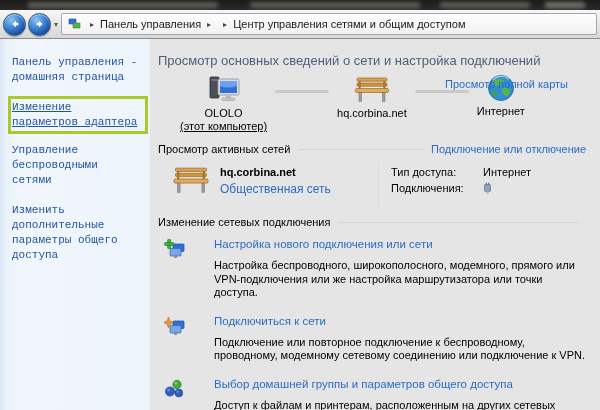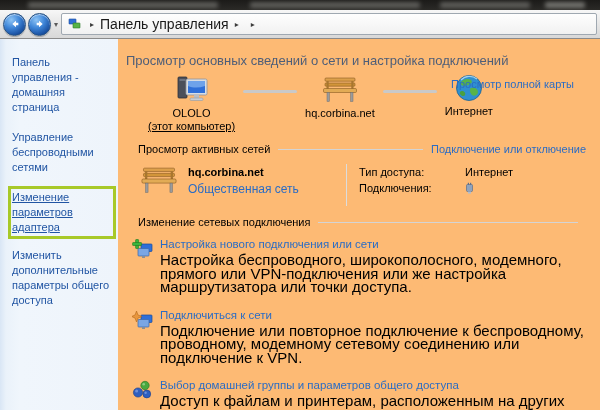--- a/index.html
+++ b/index.html
@@ -26,67 +26,67 @@
     border:1px solid #27507f;box-shadow:inset 0 1px 1px rgba(255,255,255,.6), 0 1px 1px rgba(0,0,0,.25);
     display:flex;align-items:center;justify-content:center;margin-right:2px;cursor:pointer;
   }
   .nav-drop{font-size:8px;color:#5a5a5a;margin:0 3px 0 1px;cursor:pointer;}
   .address-field{
     flex:1;height:20px;background:linear-gradient(#fefefe,#f1f1f1);
     border:1px solid #9fa8b1;border-radius:2px;display:flex;align-items:center;
     padding:0 6px;overflow:hidden;white-space:nowrap;
   }
   .crumb-sep{font-size:8px;color:#3c3c3c;margin:0 6px;}
-  .crumb{font-size:14px;color:#1a1a1a;cursor:pointer;}
+  .crumb{font-size:11px;color:#1a1a1a;cursor:pointer;}
   
   .window-body{display:flex;height:372px;}
   .sidebar{
-    width:118px;flex:0 0 auto;
+    width:150px;flex:0 0 auto;
     background:linear-gradient(to right,#d9e6f5 0px,#eaf2fa 6px,#f0f6fc 20px,#eef4fb 100%);
-    padding:16px 6px 0 12px;box-sizing:border-box;
+    padding:16px 6px 0 12px;box-sizing:border-box;font-family:Liberation Mono, monospace;
   }
   .side-item{
     font-size:11px;line-height:15px;color:#2155a3;margin-bottom:15px;cursor:pointer;
   }
   .side-item.highlighted{
     outline:3px solid #a8c929;outline-offset:1px;
     text-decoration:underline;margin-bottom:13px;
   }
   .main{
-    flex:1;padding:12px 14px 0 8px;box-sizing:border-box;background:#fdba74;overflow:hidden;
+    flex:1;padding:12px 14px 0 8px;box-sizing:border-box;background:#e5e5e5;overflow:hidden;
   }
   .page-heading{font-size:13px;color:#4e5e78;font-weight:normal;margin:2px 0 6px 0;}
   
   .map-row{position:relative;}
-  .full-map-link{position:absolute;right:12px;top:4px;font-size:11px;color:#2b6cc4;cursor:pointer;}
+  .full-map-link{position:absolute;right:18px;top:4px;font-size:11px;color:#2b6cc4;cursor:pointer;}
   .map{display:flex;align-items:flex-start;margin:4px 0 0 22px;}
   .node{display:flex;flex-direction:column;align-items:center;}
   .nlabel{font-size:11px;color:#000;margin-top:3px;text-align:center;line-height:13px;}
   .connector{width:54px;height:3px;background:#c9c9c9;border-radius:2px;margin:16px 8px 0 8px;}
   
-  .sect-row{display:flex;align-items:center;margin-top:10px;margin-left:12px;}
+  .sect-row{display:flex;align-items:center;margin-top:10px;}
   .sect-label{font-size:11px;color:#000;white-space:nowrap;}
   .sect-rule{flex:1;height:1px;background:#d4d4d4;margin:0 8px;}
   .sect-link{font-size:11px;color:#2b6cc4;white-space:nowrap;cursor:pointer;}
   
   .active-card{display:flex;align-items:flex-start;margin:9px 0 6px 14px;}
   .net-id{width:158px;padding-left:10px;padding-top:2px;}
   .net-name{font-size:11px;font-weight:bold;color:#000;}
   .net-cat{font-size:12px;color:#2b6cc4;margin-top:4px;cursor:pointer;}
   .card-divider{width:1px;align-self:stretch;background:#dcdcdc;margin:0 12px 0 0;min-height:42px;}
-  .details{display:grid;grid-template-columns:84px auto;gap:4px 22px;font-size:11px;padding-top:2px;}
+  .details{display:grid;grid-template-columns:84px auto;gap:4px 8px;font-size:11px;padding-top:2px;}
   .det-label{color:#000;}
   .det-value{color:#000;}
   .conn-link{color:#2b6cc4;display:flex;align-items:center;gap:4px;cursor:pointer;}
   
   .tasks{margin:10px 0 0 6px;}
-  .task{display:flex;margin-bottom:15px;}
+  .task{display:flex;margin-bottom:15px;gap:22px;}
   .task-icon{width:28px;flex:0 0 auto;padding-top:1px;}
   .task-title{font-size:11.5px;color:#2b6cc4;cursor:pointer;}
-  .task-desc{font-size:15px;color:#000;line-height:13.5px;margin-top:3px;max-width:438px;}
+  .task-desc{font-size:11px;color:#000;line-height:13.5px;margin-top:9px;max-width:438px;}
   svg{display:block;}
 </style>
 </head>
 <body>
 
 <div class="screen">
 
   <div class="titlebar-strip">
     <div class="blur-blob bb1"></div>
     <div class="blur-blob bb2"></div>
@@ -108,29 +108,30 @@
     <span class="nav-drop">▾</span>
     <div class="address-field">
       <svg width="14" height="14" viewBox="0 0 14 14" style="margin-right:2px;">
         <rect x="1" y="2" width="7" height="5" rx="0.5" fill="#2f6fd8" stroke="#184a9b" stroke-width="0.6"></rect>
         <rect x="5" y="6" width="7" height="5" rx="0.5" fill="#58b348" stroke="#2e7a28" stroke-width="0.6"></rect>
       </svg>
       <span class="crumb-sep">▸</span>
       <span class="crumb">Панель управления</span>
       <span class="crumb-sep">▸</span>
       <span class="crumb-sep">▸</span>
+      <span class="crumb">Центр управления сетями и общим доступом</span>
     </div>
   </div>
 
   <div class="window-body">
 
     <div class="sidebar">
       <div class="side-item">Панель управления - домашняя страница</div>
+      <div class="side-item highlighted">Изменение параметров адаптера</div>
       <div class="side-item">Управление беспроводными сетями</div>
-      <div class="side-item highlighted">Изменение параметров адаптера</div>
       <div class="side-item">Изменить дополнительные параметры общего доступа</div>
     </div>
 
     <div class="main">
 
       <h1 class="page-heading">Просмотр основных сведений о сети и настройка подключений</h1>
 
       <div class="map-row">
         <span class="full-map-link">Просмотр полной карты</span>
         <div class="map">

